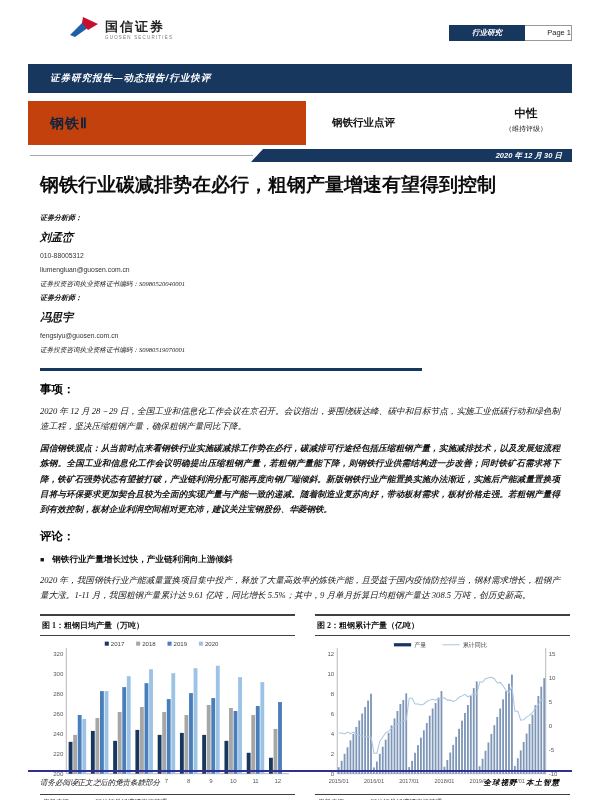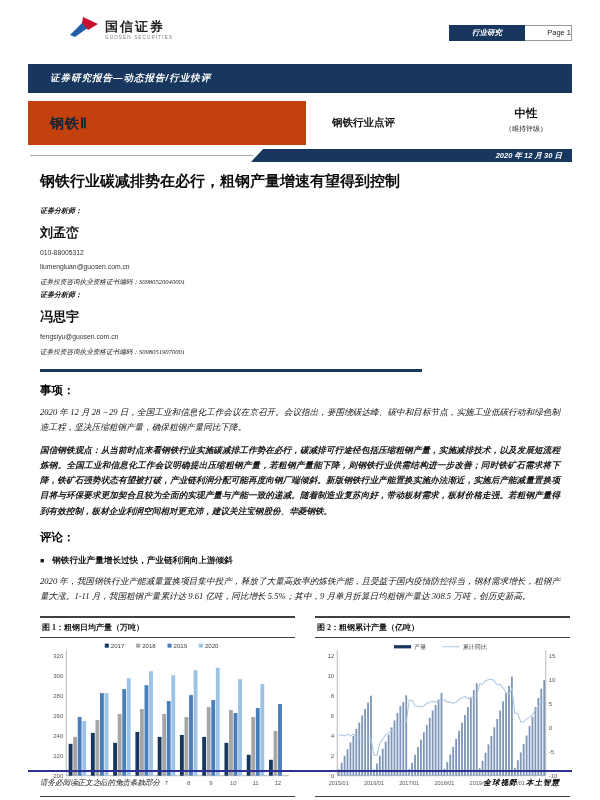--- a/index.html
+++ b/index.html
@@ -32,27 +32,27 @@
   .rating-note{font-size:7px;margin-top:3px;color:#222;}
 
   
   .datebar{margin:4px 28px 0;height:13px;position:relative;}
   .datebar-line{position:absolute;left:2px;width:41%;top:6px;height:1px;background:#aaa;}
   .datebar-navy{position:absolute;right:0;left:41%;top:0;bottom:0;background:#17375E;
                 clip-path:polygon(12px 0,100% 0,100% 100%,0 100%);
                 color:#fff;font-size:7.5px;font-weight:bold;font-style:italic;
                 text-align:right;line-height:13px;padding-right:10px;}
 
-  .title{margin:10px 40px 0;font-family:"Liberation Serif",serif;font-size:15px;font-weight:bold;color:#0d0d0d;}
+  .title{margin:10px 40px 0;font-family:"Liberation Serif",serif;font-size:19px;font-weight:bold;color:#0d0d0d;}
 
   
   .analysts{margin:13px 40px 0;}
   .an-row{display:flex;align-items:baseline;line-height:2.1;flex-direction:column;}
   .an-role{width:52px;font-weight:bold;font-style:italic;font-family:"Liberation Serif",serif;font-size:7px;}
-  .an-name{width:44px;font-weight:bold;font-family:"Liberation Serif",serif;font-size:13px;}
+  .an-name{width:44px;font-weight:bold;font-style:italic;font-family:"Liberation Serif",serif;font-size:11px;}
   .an-phone{width:84px;font-size:6.8px;color:#333;}
   .an-email{width:128px;font-size:6.8px;color:#333;}
   .an-cert{flex:1;font-family:"Liberation Serif",serif;font-style:italic;font-size:6.6px;color:#222;}
 
   .rule{margin:11px 40px 0;width:382px;height:2.5px;background:#17375E;}
 
   .sec-h{margin:11px 40px 0;font-size:11.5px;font-weight:bold;font-family:"Liberation Serif",serif;color:#000;}
   .body-p{margin:7px 40px 0;font-family:"Liberation Serif",serif;font-style:italic;font-size:8.6px;
           line-height:1.78;color:#161616;text-align:justify;}
   .viewpoint{font-weight:bold;}

